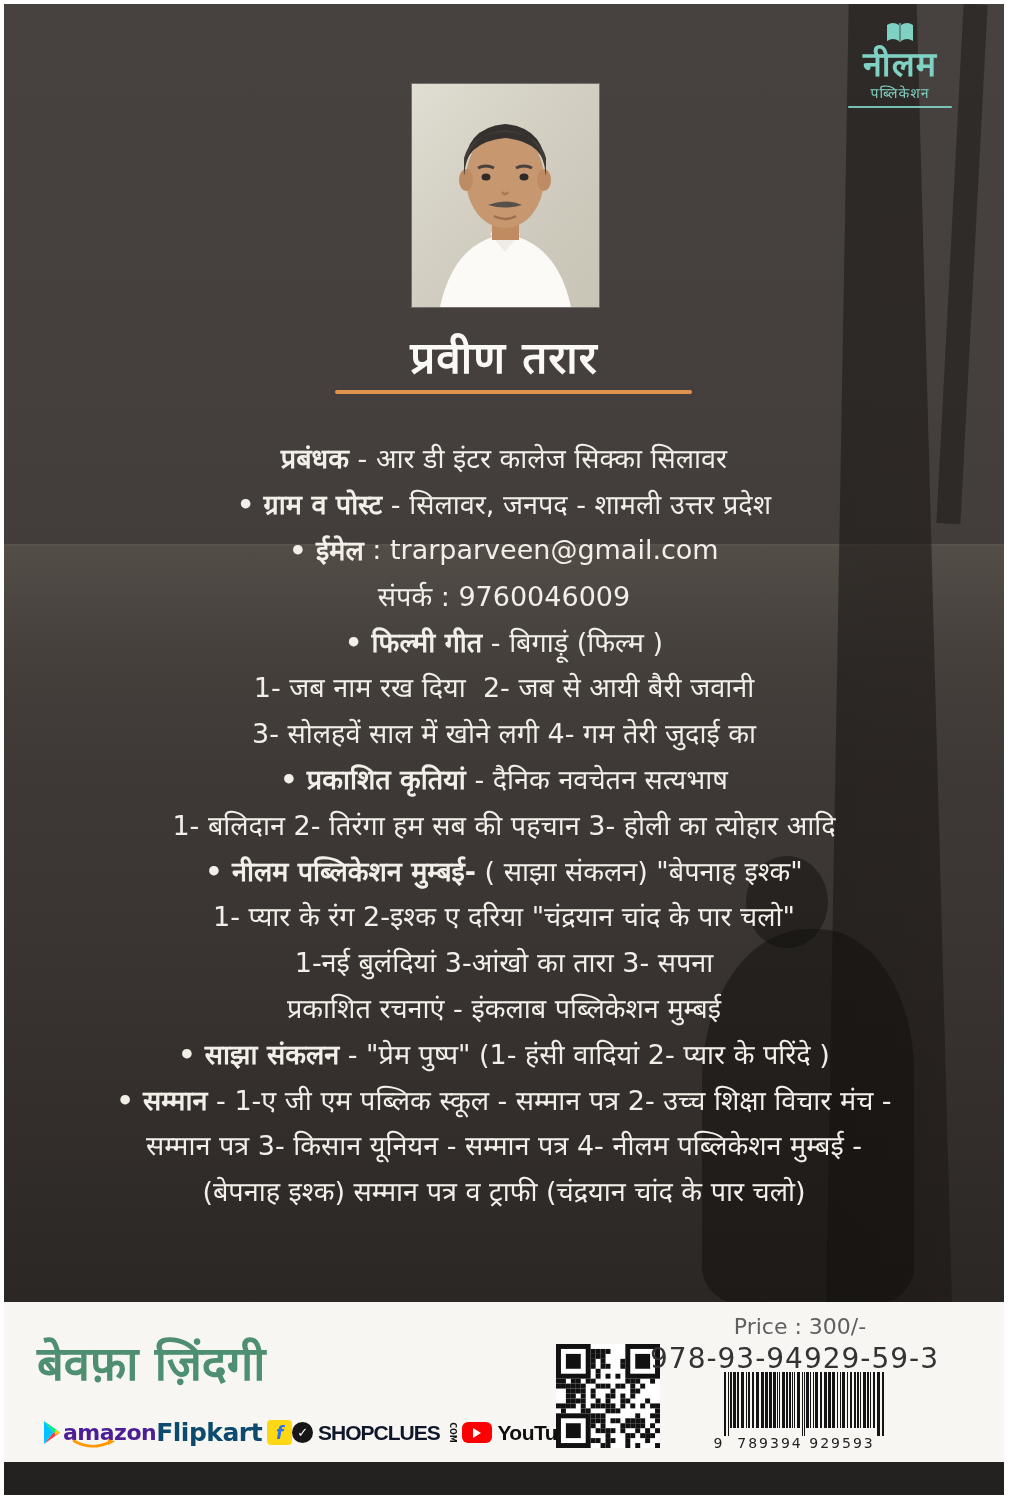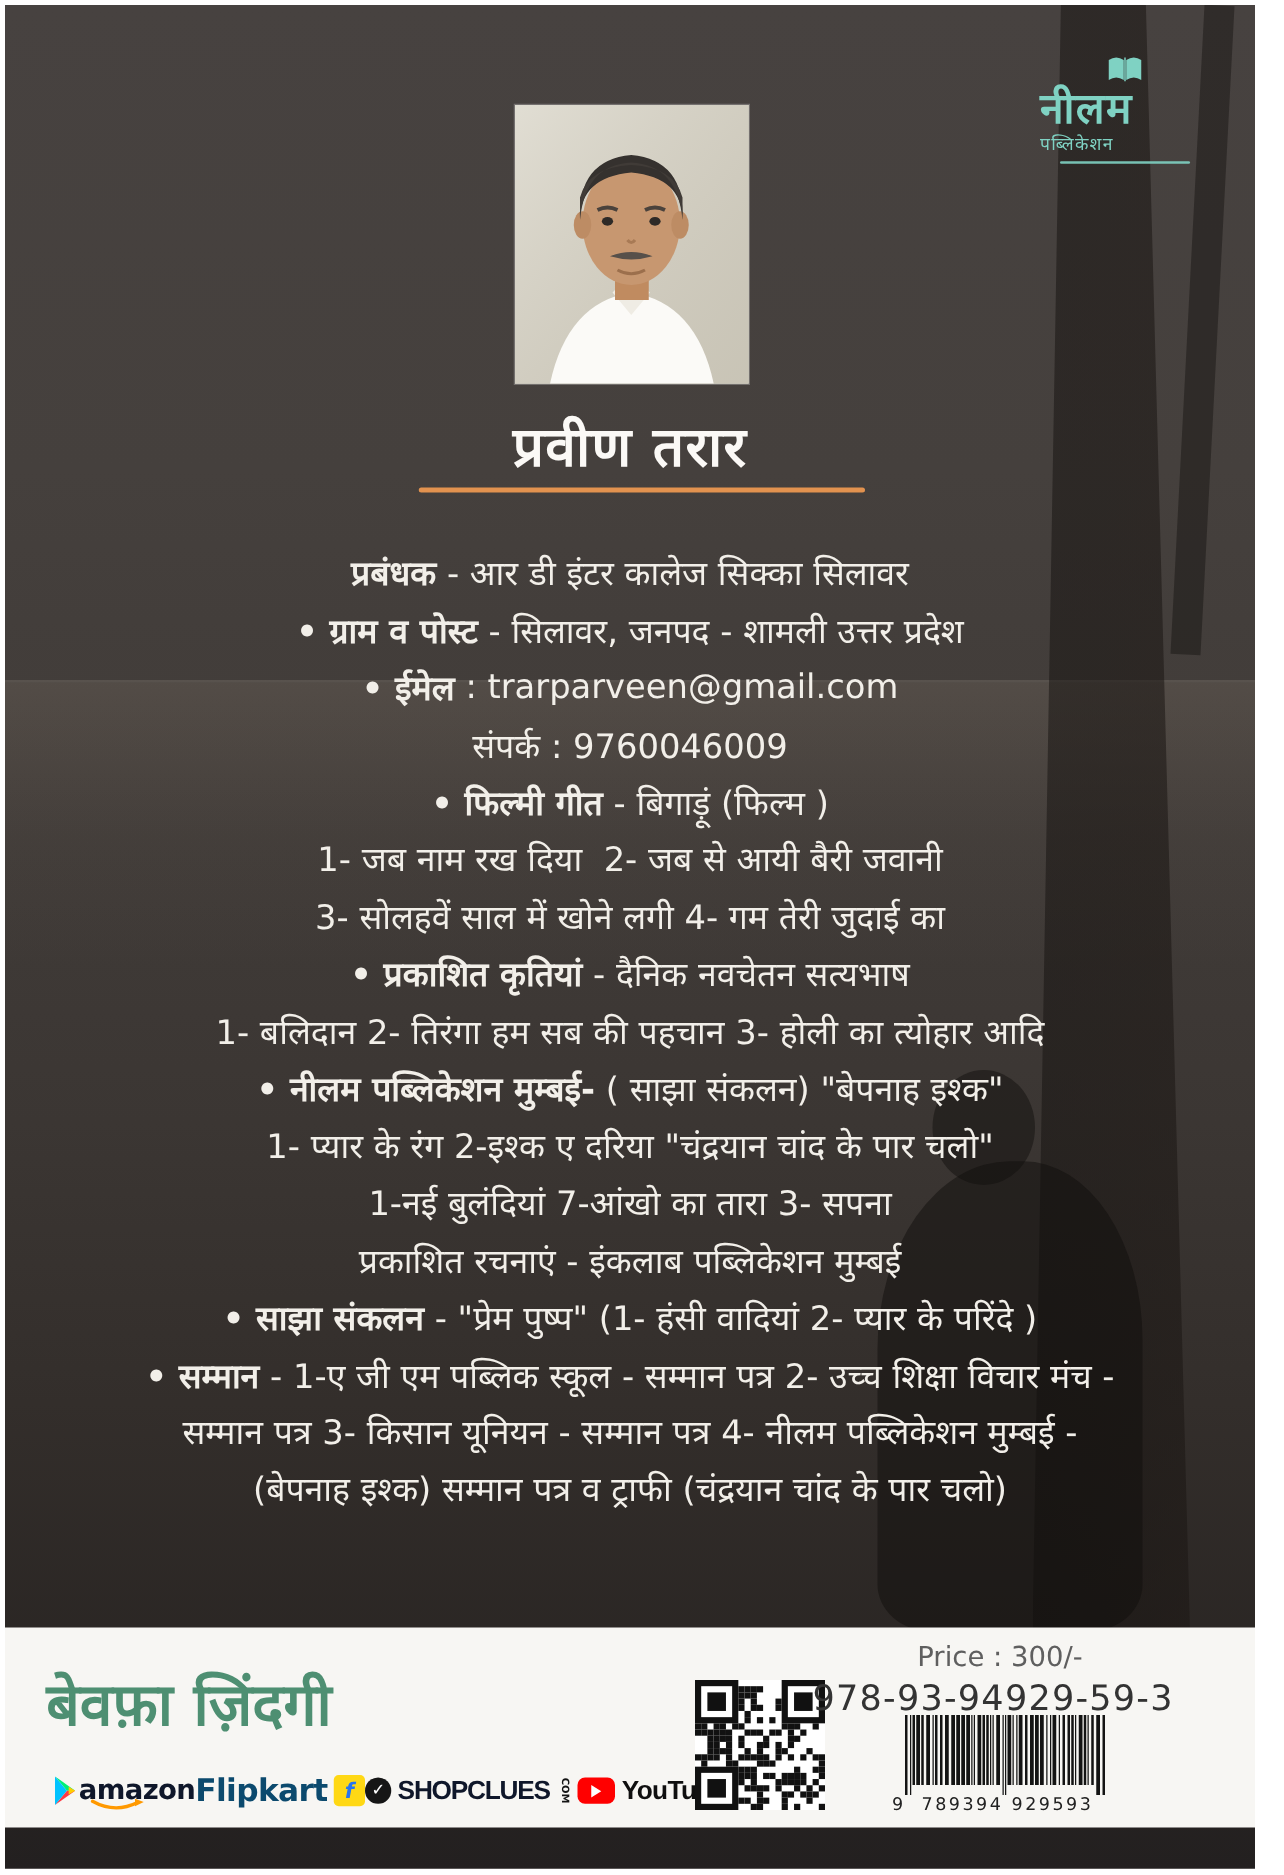--- a/index.html
+++ b/index.html
@@ -15,21 +15,21 @@
              background:linear-gradient(180deg,rgba(130,118,106,.26),rgba(95,86,78,.12) 55%,rgba(60,55,50,0)); }
   .trunk   { left:822px; top:0; width:126px; height:1300px; opacity:.6;
              background:linear-gradient(90deg,rgba(18,15,13,.8),rgba(28,23,20,.95));
              clip-path:polygon(18% 0,72% 0,100% 100%,0 100%); }
   .branch  { left:946px; top:0; width:24px; height:520px; background:rgba(20,17,15,.45); transform:rotate(3deg); }
   .person-head { left:742px; top:852px; width:82px; height:92px; border-radius:50%; background:rgba(18,15,14,.5); }
   .person-body { left:698px; top:925px; width:212px; height:376px; background:rgba(16,13,12,.5);
                  border-radius:50% 45% 20% 20% / 40% 38% 10% 10%; }
 
   
-  .logo { right:36px; top:40px; width:136px; color:#7fd2c3; line-height:1; }
+  .logo { right:36px; top:17px; width:136px; text-align:center; color:#7fd2c3; line-height:1; }
   .logo .bk { display:block; margin:0 auto 2px auto; }
   .logo-l1 { font-size:34px; font-weight:bold; letter-spacing:1px; }
   .logo-l2 { font-size:14px; margin-top:5px; letter-spacing:1px; }
   .logo-rule { width:104px; height:2px; background:#7fd2c3; margin:6px auto 0 auto; border-radius:2px; opacity:.9; }
 
   
   .photo { left:408px; top:80px; width:187px; height:223px; background:#d6d2c6; overflow:hidden;
            box-shadow:0 0 0 1px rgba(255,255,255,.25); }
   .author-name { left:0; top:322px; width:100%; text-align:center; font-size:44px; font-weight:bold;
                  color:#fbf9f6; letter-spacing:1px; }
@@ -42,21 +42,21 @@
   .bio-line span { white-space:pre; }
   .bio-line .b { font-weight:bold; }
 
   
   .footer { left:0; top:1298px; width:100%; height:160px; background:#f7f6f3; }
   .book-title { position:absolute; left:33px; top:28px; width:440px; 
                 font-size:47px; font-weight:bold; color:#4e8f72; }
   .stores { position:absolute; left:40px; top:116px; width:445px; display:flex;
             align-items:center; justify-content:space-between; }
   .store { display:flex; align-items:center; gap:5px; }
-  .amz { position:relative; font-weight:bold; font-size:22px; color:#0f172a; letter-spacing:-0.5px; }
+  .amz { position:relative; font-weight:bold; font-size:22px; color:#4c1d95; letter-spacing:-0.5px; }
   .amz svg { position:absolute; left:9px; bottom:-6px; }
   .fk-text { font-size:25px; font-weight:bold; color:#0c4a6e; letter-spacing:-0.5px; }
   .fk-box { width:25px; height:25px; background:#ffd814; border-radius:4px; display:flex;
             align-items:center; justify-content:center; font-weight:bold; font-style:italic;
             color:#2874f0; font-size:17px; }
   .sc-circ { width:21px; height:21px; border-radius:50%; background:#161616; color:#fff;
              display:flex; align-items:center; justify-content:center; font-size:13px; font-weight:bold; }
   .sc-text { font-size:21px; font-weight:bold; color:#0f172a; letter-spacing:-1px;
              font-family:"Liberation Sans", sans-serif; }
   .sc-com { font-size:8px; color:#141414; transform:rotate(90deg); font-weight:bold; margin-left:-3px; }
@@ -162,21 +162,21 @@
           <span>1- बलिदान 2- तिरंगा हम सब की पहचान 3- होली का त्योहार आदि</span>
         </div>
         <div class="bio-line">
           <span class="b">• नीलम पब्लिकेशन मुम्बई-</span>
           <span> ( साझा संकलन) "बेपनाह इश्क"</span>
         </div>
         <div class="bio-line">
           <span>1- प्यार के रंग 2-इश्क ए दरिया "चंद्रयान चांद के पार चलो"</span>
         </div>
         <div class="bio-line">
-          <span>1-नई बुलंदियां 7-आंखो का तारा 3- सपना</span>
+          <span>1-नई बुलंदियां 3-आंखो का तारा 3- सपना</span>
         </div>
         <div class="bio-line">
           <span>प्रकाशित रचनाएं - इंकलाब पब्लिकेशन मुम्बई</span>
         </div>
         <div class="bio-line">
           <span class="b">• साझा संकलन</span>
           <span> - "प्रेम पुष्प" (1- हंसी वादियां 2- प्यार के परिंदे )</span>
         </div>
         <div class="bio-line">
           <span class="b">• सम्मान</span>

